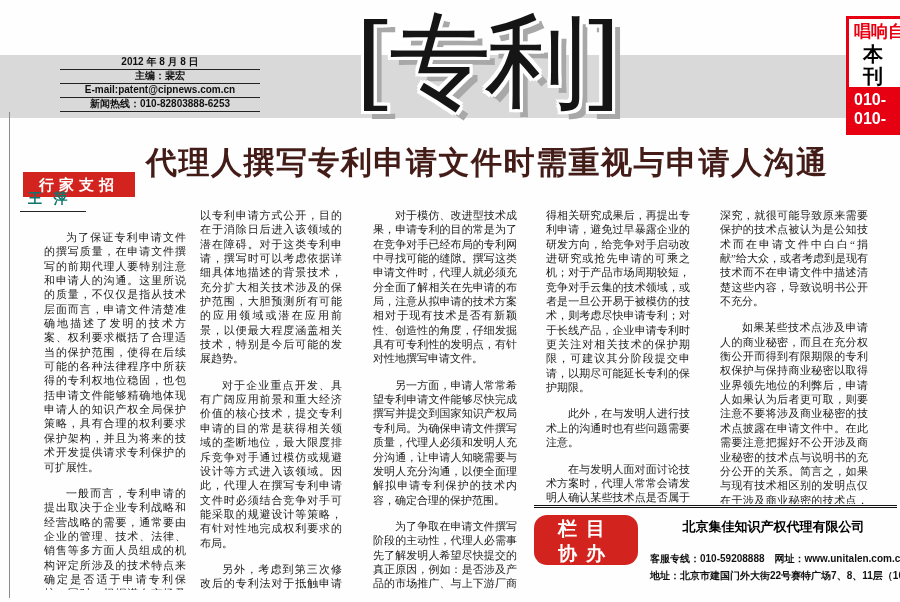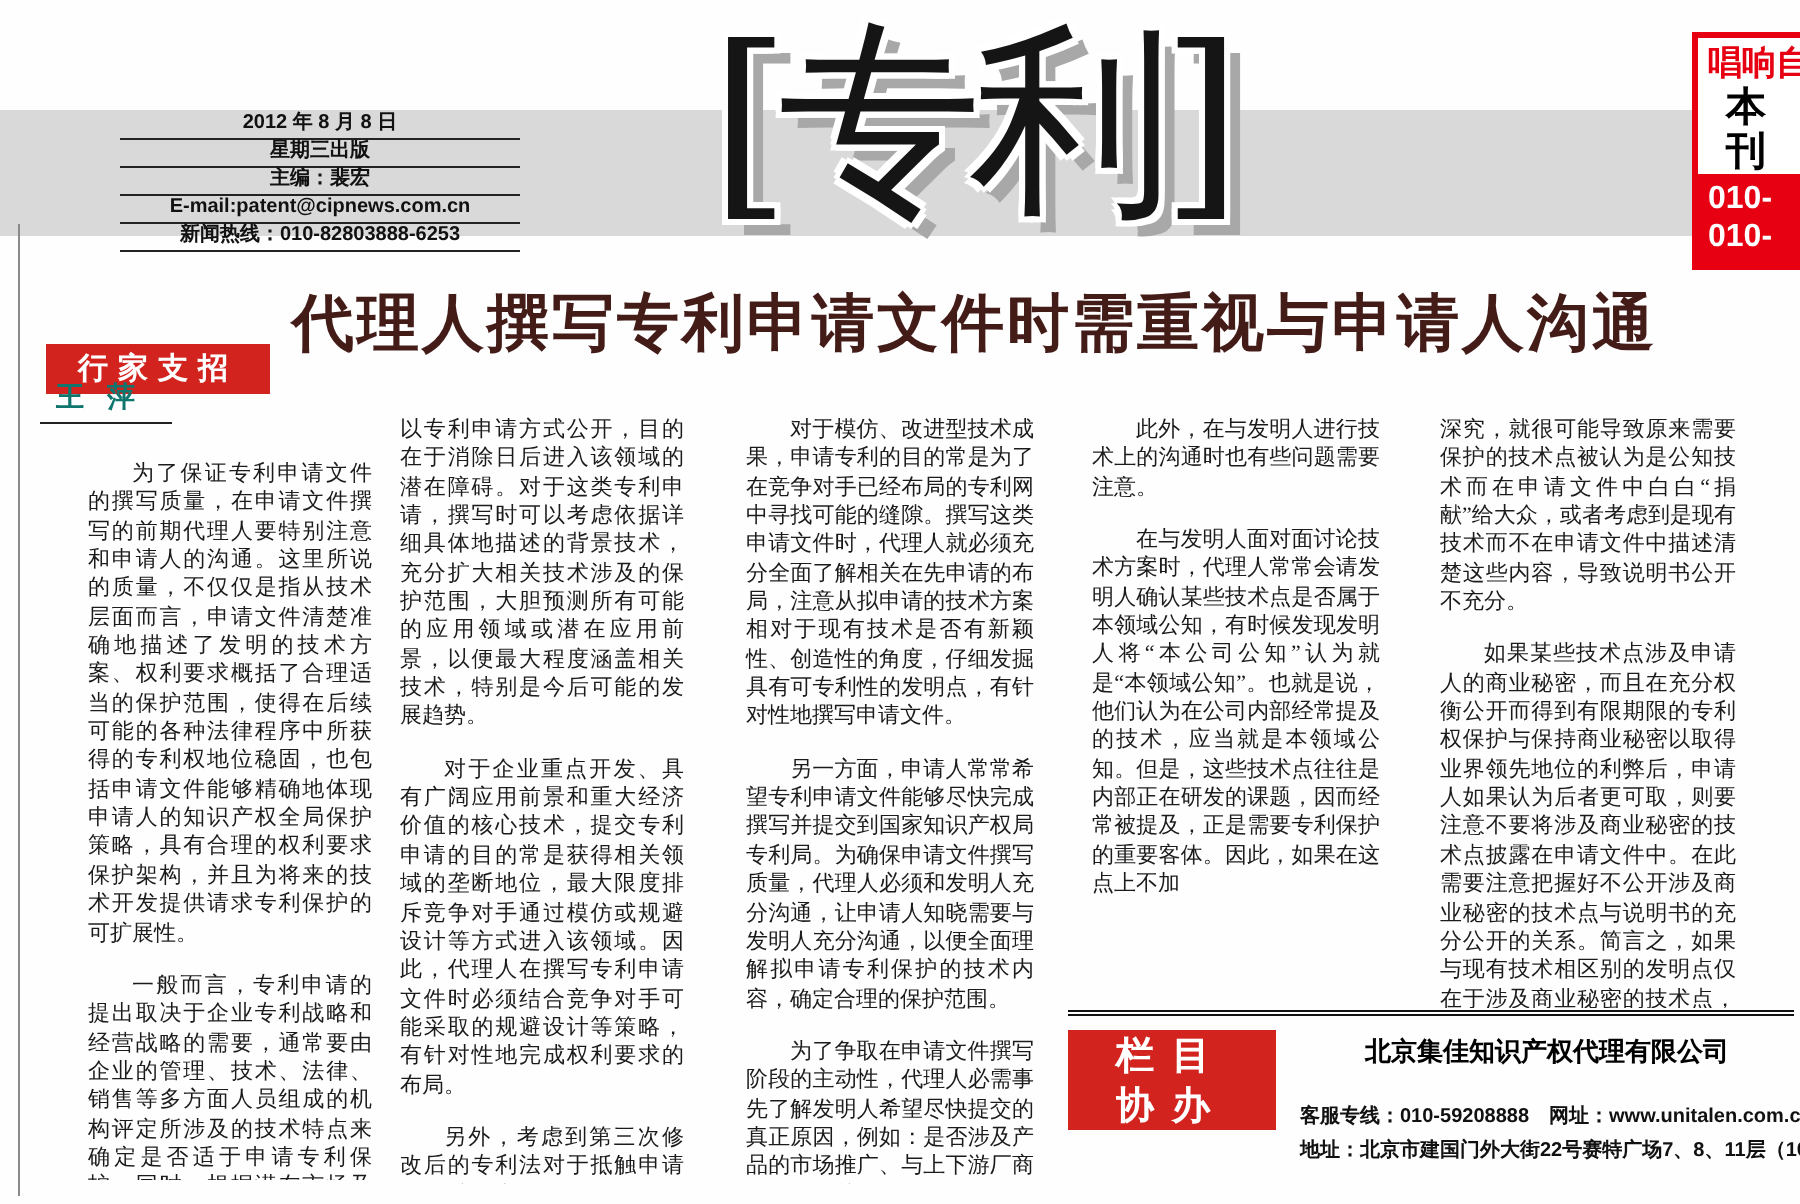--- a/index.html
+++ b/index.html
@@ -65,40 +65,40 @@
   #col4{left:534px;width:168px;height:308px;}
   #col5{left:708px;width:172px;height:308px;}
   
   .sponsor{position:absolute;left:534px;top:505px;width:363px;height:94px;border-top:3px double #111;}
   .sponsor-inner{display:flex;gap:12px;padding-top:7px;}
   .sponsor-label{
     width:104px;height:50px;background:#d2231e;color:#fff;flex:0 0 auto;
     font-family:"Liberation Sans","DejaVu Sans",sans-serif;font-weight:bold;
     font-size:19px;line-height:25px;text-align:center;letter-spacing:9px;padding-top:1px;
     box-sizing:border-box;
+    border-radius:13px;
   }
   .sponsor-right{flex:1;min-width:0;}
   .sponsor-company{
     font-family:"DejaVu Serif","Liberation Serif",serif;font-weight:bold;
     font-size:13px;line-height:22px;color:#000;margin:1px 0 12px 0;white-space:nowrap;text-align:center;
   }
   .sponsor-contact{
     font-family:"Liberation Sans","DejaVu Sans",sans-serif;font-weight:bold;
     font-size:10px;line-height:17px;color:#111;white-space:nowrap;
   }
 </style>
 </head>
 <body>
 
 <div class="gray-band"></div>
 <div class="page-edge"></div>
 
 <div class="mast-info">
   <div class="row">2012 年 8 月 8 日</div>
-  <div class="row">星期三出版</div>
   <div class="row">主编：裴宏</div>
   <div class="row">E-mail:patent@cipnews.com.cn</div>
   <div class="row">新闻热线：010-82803888-6253</div>
 </div>
 
 <div class="page-title">[专利]</div>
 
 <div class="promo">
   <div class="promo-head">唱响自</div>
   <div class="promo-mid">本</div>
@@ -123,20 +123,21 @@
     <p>以专利申请方式公开，目的在于消除日后进入该领域的潜在障碍。对于这类专利申请，撰写时可以考虑依据详细具体地描述的背景技术，充分扩大相关技术涉及的保护范围，大胆预测所有可能的应用领域或潜在应用前景，以便最大程度涵盖相关技术，特别是今后可能的发展趋势。</p>
     <p class="indent">对于企业重点开发、具有广阔应用前景和重大经济价值的核心技术，提交专利申请的目的常是获得相关领域的垄断地位，最大限度排斥竞争对手通过模仿或规避设计等方式进入该领域。因此，代理人在撰写专利申请文件时必须结合竞争对手可能采取的规避设计等策略，有针对性地完成权利要求的布局。</p>
     <p class="indent">另外，考虑到第三次修改后的专利法对于抵触申请的相关规定，对于项目研发持续较长周期的这类核心技术，建议代理人撰写前充分了解整个技术研发的周期，以便能够对已经取得阶段性进展的研究成果尽早提交申请。这样既避免因研发周期过长造成申请文件提交的延误，也通过通盘考虑整个研发周期中不断形成的新技术成果与在先申请披露内容的关系，确保不对改进或升级技术的专利保护形成障碍。</p>
   </div>
 <div class="col" id="col3">
     <p class="indent">对于模仿、改进型技术成果，申请专利的目的常是为了在竞争对手已经布局的专利网中寻找可能的缝隙。撰写这类申请文件时，代理人就必须充分全面了解相关在先申请的布局，注意从拟申请的技术方案相对于现有技术是否有新颖性、创造性的角度，仔细发掘具有可专利性的发明点，有针对性地撰写申请文件。</p>
     <p class="indent">另一方面，申请人常常希望专利申请文件能够尽快完成撰写并提交到国家知识产权局专利局。为确保申请文件撰写质量，代理人必须和发明人充分沟通，让申请人知晓需要与发明人充分沟通，以便全面理解拟申请专利保护的技术内容，确定合理的保护范围。</p>
     <p class="indent">为了争取在申请文件撰写阶段的主动性，代理人必需事先了解发明人希望尽快提交的真正原因，例如：是否涉及产品的市场推广、与上下游厂商的合作等关键性事件，在可能的情况下，还要了解申请人在相关领域的在先申请情况，避免因沟通不畅造成申请时机的延误或其他缺陷。也就是说，要通过与申请人的充分沟通确定合理的申请策略和申请时机。</p>
   </div>
 <div class="col" id="col4">
+    <p>得相关研究成果后，再提出专利申请，避免过早暴露企业的研发方向，给竞争对手启动改进研究或抢先申请的可乘之机；对于产品市场周期较短，竞争对手云集的技术领域，或者是一旦公开易于被模仿的技术，则考虑尽快申请专利；对于长线产品，企业申请专利时更关注对相关技术的保护期限，可建议其分阶段提交申请，以期尽可能延长专利的保护期限。</p>
     <p class="indent">此外，在与发明人进行技术上的沟通时也有些问题需要注意。</p>
     <p class="indent">在与发明人面对面讨论技术方案时，代理人常常会请发明人确认某些技术点是否属于本领域公知，有时候发现发明人将“本公司公知”认为就是“本领域公知”。也就是说，他们认为在公司内部经常提及的技术，应当就是本领域公知。但是，这些技术点往往是内部正在研发的课题，因而经常被提及，正是需要专利保护的重要客体。因此，如果在这点上不加</p>
   </div>
 <div class="col" id="col5">
     <p>深究，就很可能导致原来需要保护的技术点被认为是公知技术而在申请文件中白白“捐献”给大众，或者考虑到是现有技术而不在申请文件中描述清楚这些内容，导致说明书公开不充分。</p>
     <p class="indent">如果某些技术点涉及申请人的商业秘密，而且在充分权衡公开而得到有限期限的专利权保护与保持商业秘密以取得业界领先地位的利弊后，申请人如果认为后者更可取，则要注意不要将涉及商业秘密的技术点披露在申请文件中。在此需要注意把握好不公开涉及商业秘密的技术点与说明书的充分公开的关系。简言之，如果与现有技术相区别的发明点仅在于涉及商业秘密的技术点，则要保证说明书的充分公开，否则就要考虑不用专利这种法律手段保护。</p>
     <p class="indent">总之，代理人需要注意从技术和知识产权的角度与申请人进行充分沟通，如此才能保证撰写出高质量的专利申请文件。</p>
   </div>
 
 <div class="sponsor">

